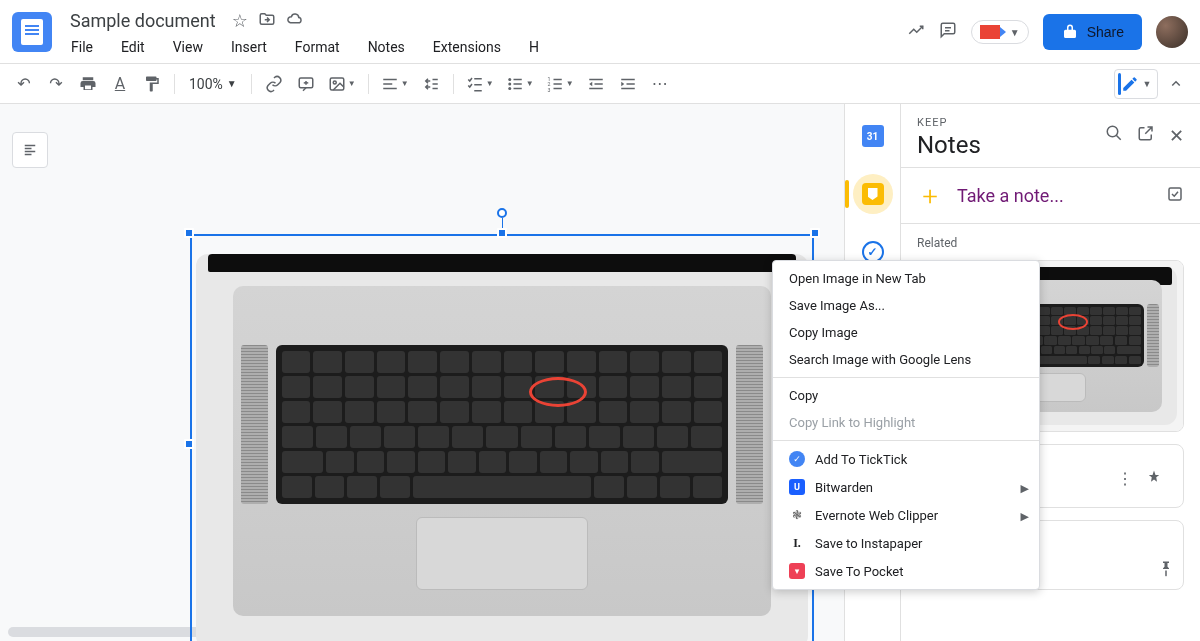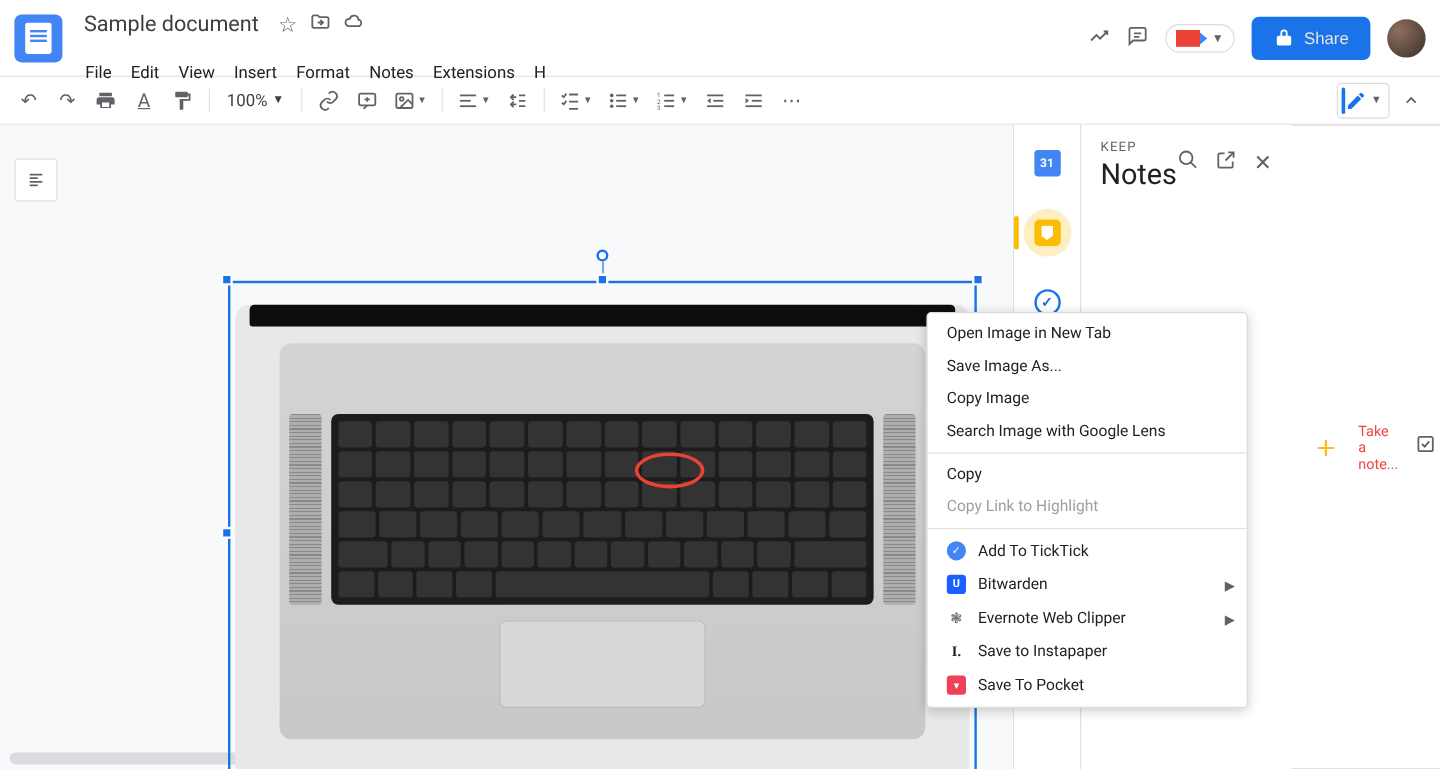--- a/index.html
+++ b/index.html
@@ -7,28 +7,28 @@
   
   
   .header { display: flex; align-items: flex-start; padding: 8px 12px 0 12px; height: 64px; border-bottom: 1px solid #e0e0e0; }
   .logo { width: 40px; height: 40px; background: #4285f4; border-radius: 6px; display: flex; align-items: center; justify-content: center; margin-right: 12px; margin-top: 4px; }
   .logo-inner { width: 22px; height: 26px; background: #fff; border-radius: 2px; position: relative; }
   .logo-inner::before { content:''; position:absolute; top:6px; left:4px; right:4px; height:2px; background:#4285f4; box-shadow:0 4px 0 #4285f4, 0 8px 0 #4285f4; }
   .title-area { flex: 1; }
   .doc-title-row { display: flex; align-items: center; gap: 10px; }
   .doc-title { font-size: 18px; color: #3c4043; padding: 2px 6px; border-radius: 4px; }
   .title-icon { color: #5f6368; font-size: 18px; cursor: pointer; }
-  .menus { display: flex; gap: 2px; margin-top: 16px; }
+  .menus { display: flex; gap: 14px; margin-top: 2px; }
   .menu-item { padding: 4px 7px; font-size: 14px; color: #202124; cursor: pointer; border-radius: 4px; }
   .header-right { display: flex; align-items: center; gap: 14px; margin-top: 6px; }
   .hdr-icon { color: #5f6368; font-size: 20px; cursor: pointer; }
   .meet-btn { display:flex; align-items:center; gap:2px; border:1px solid #dadce0; border-radius:20px; padding:4px 8px; cursor:pointer; }
   .meet-cam { width:20px; height:14px; background:#ea4335; position:relative; }
   .meet-cam::after { content:''; position:absolute; right:-6px; top:2px; border-left:6px solid #4285f4; border-top:5px solid transparent; border-bottom:5px solid transparent; }
-  .share-btn { background:#1a73e8; color:#e5e5e5; border:none; border-radius:6px; padding:9px 18px; font-size:14px; font-weight:500; cursor:pointer; display:flex; align-items:center; gap:8px; }
+  .share-btn { background:#1a73e8; color:#0f172a; border:none; border-radius:6px; padding:9px 18px; font-size:14px; font-weight:500; cursor:pointer; display:flex; align-items:center; gap:8px; }
   .avatar { width:32px; height:32px; border-radius:50%; background: radial-gradient(circle at 30% 30%, #8e6e5e, #3a2f28); cursor:pointer; }
 
   
   .toolbar { display:flex; align-items:center; padding: 4px 10px; height: 40px; border-bottom: 1px solid #e0e0e0; gap:4px; }
   .tb-btn { width:28px; height:28px; display:flex; align-items:center; justify-content:center; color:#5f6368; cursor:pointer; border-radius:4px; font-size:16px; }
   .tb-sep { width:1px; height:20px; background:#e0e0e0; margin:0 4px; }
   .zoom { display:flex; align-items:center; gap:4px; padding:4px 6px; cursor:pointer; font-size:14px; }
   .tb-spacer { flex:1; }
   .pencil-btn { width:44px; height:30px; border:1px solid #dadce0; border-radius:4px; display:flex; align-items:center; justify-content:center; gap:4px; cursor:pointer; position:relative; }
   .pencil-btn::before { content:''; position:absolute; left:3px; top:3px; bottom:3px; width:3px; background:#1a73e8; border-radius:2px; }
@@ -77,30 +77,30 @@
   .side-icon.active { background:#feefc3; }
   .side-icon.active::before { content:''; position:absolute; left:-8px; top:6px; bottom:6px; width:4px; background:#fbbc04; border-radius:2px; }
   .cal-ic { width:22px; height:22px; background:#4285f4; border-radius:3px; position:relative; }
   .cal-ic::after { content:'31'; position:absolute; inset:0; color:#fff; font-size:10px; display:flex; align-items:center; justify-content:center; font-weight:bold; }
   .keep-ic { width:22px; height:22px; background:#fbbc04; border-radius:4px; position:relative; }
   .keep-ic::after { content:''; position:absolute; left:6px; top:5px; width:10px; height:12px; background:#fff; clip-path:polygon(0 0,100% 0,100% 70%,50% 100%,0 70%); }
   .tasks-ic { width:22px; height:22px; border:2.5px solid #1a73e8; border-radius:50%; position:relative; }
   .tasks-ic::after { content:'✓'; position:absolute; inset:0; color:#1a73e8; font-size:12px; display:flex; align-items:center; justify-content:center; font-weight:bold; }
 
   
-  .keep-panel { width:300px; background:#fff; border-left:1px solid #e0e0e0; display:flex; flex-direction:row; }
+  .keep-panel { width:300px; background:#fff; border-left:1px solid #e0e0e0; display:flex; flex-direction:column; }
   .keep-header { padding:12px 16px 8px; display:flex; align-items:flex-start; }
   .keep-titles { flex:1; }
   .keep-small { font-size:11px; letter-spacing:1px; color:#5f6368; text-transform:uppercase; }
   .keep-title { font-size:24px; color:#202124; margin-top:2px; }
   .keep-hdr-icons { display:flex; gap:14px; align-items:center; margin-top:8px; }
   .keep-hdr-icon { color:#5f6368; font-size:18px; cursor:pointer; }
   .take-note { display:flex; align-items:center; padding:10px 16px; gap:14px; border-top:1px solid #e0e0e0; border-bottom:1px solid #e0e0e0; }
   .plus-icon { color:#fbbc04; font-size:26px; font-weight:300; cursor:pointer; }
-  .take-note-text { flex:1; color:#ef4444; font-size:12px; }
+  .take-note-text { flex:1; color:#701a75; font-size:18px; }
   .checkbox-icon { color:#5f6368; font-size:18px; cursor:pointer; }
   .keep-body { padding:12px 16px; overflow-y:auto; flex:1; }
   .related-label { font-size:12px; color:#5f6368; margin-bottom:10px; }
   .note-card { border:1px solid #e0e0e0; border-radius:8px; margin-bottom:12px; overflow:hidden; position:relative; }
   .note-thumb { height:170px; background:#f4f4f4; position:relative; }
   .note-card.done { padding:16px; }
   .note-actions { display:flex; justify-content:flex-end; gap:12px; padding:8px 4px 0; }
   .note-action-ic { color:#5f6368; font-size:16px; cursor:pointer; }
   .done-text { text-align:right; font-size:14px; color:#5f6368; margin-top:40px; }
   .pin-ic { position:absolute; right:8px; bottom:8px; color:#5f6368; cursor:pointer; }

